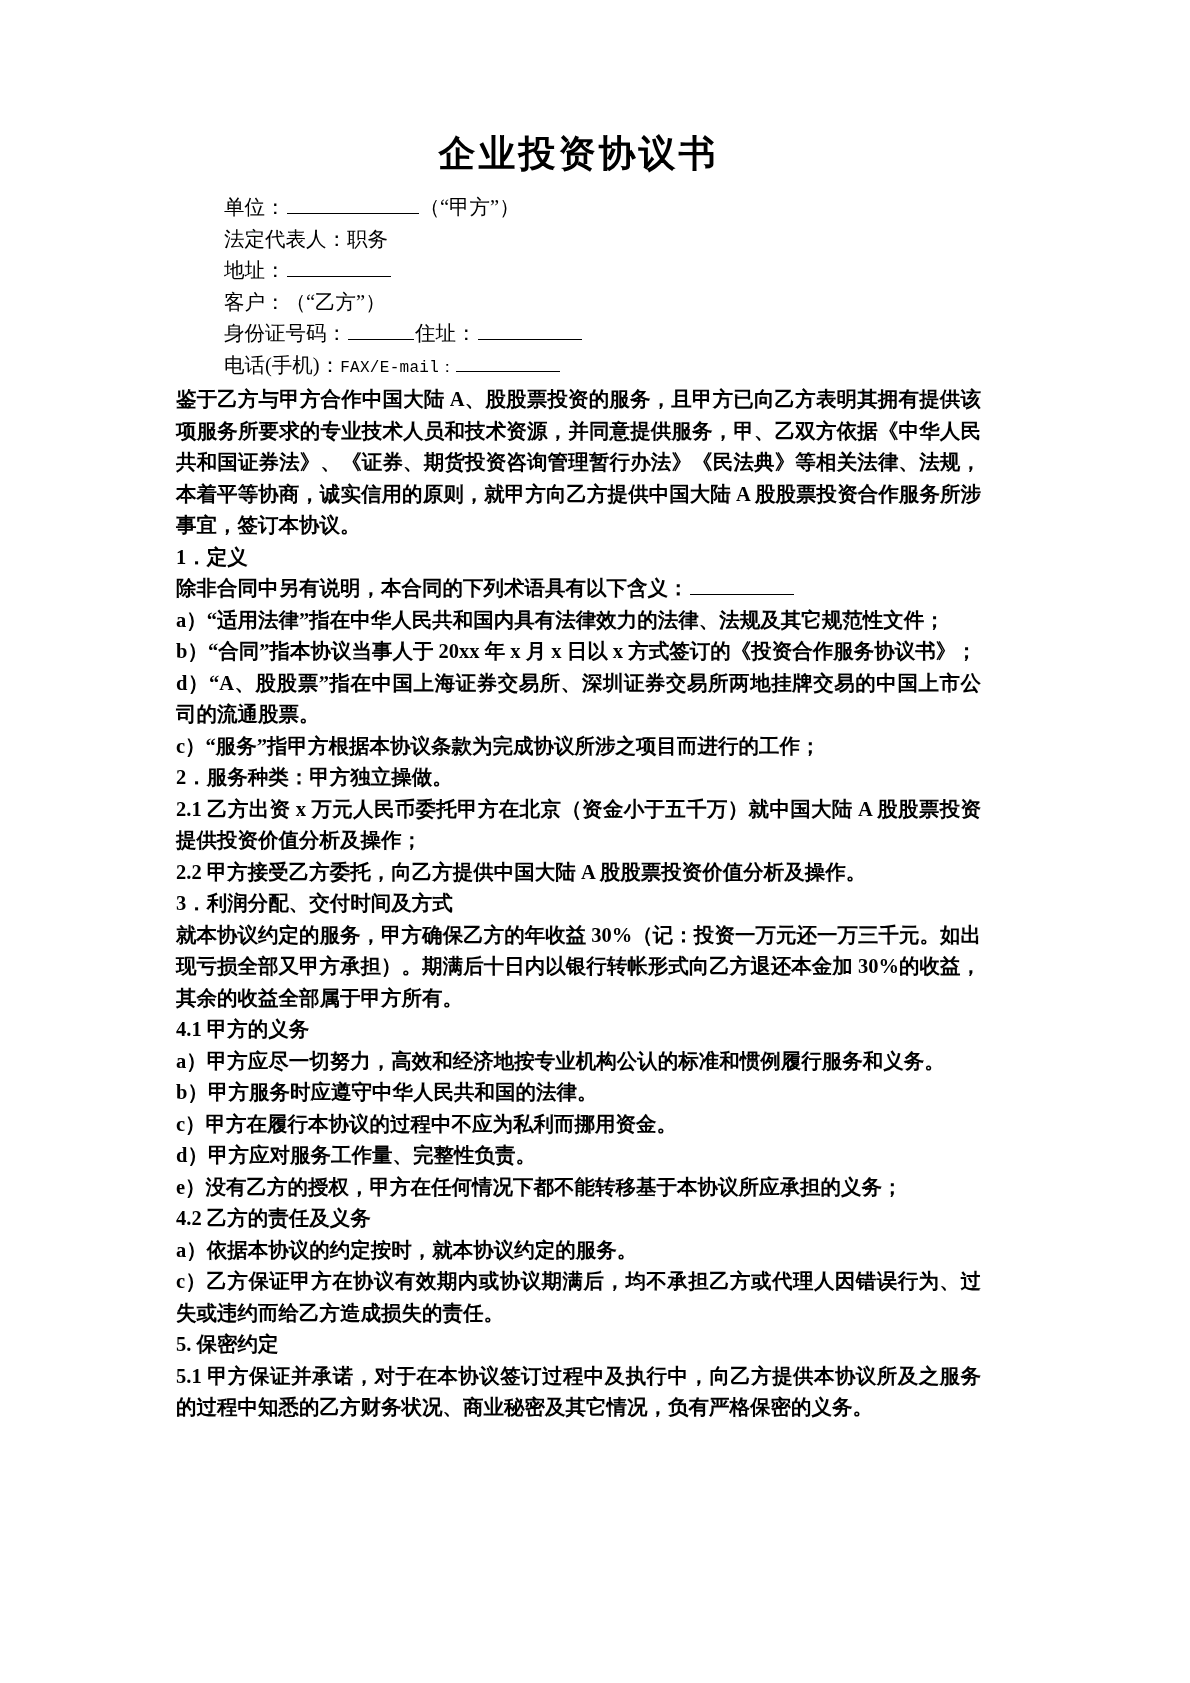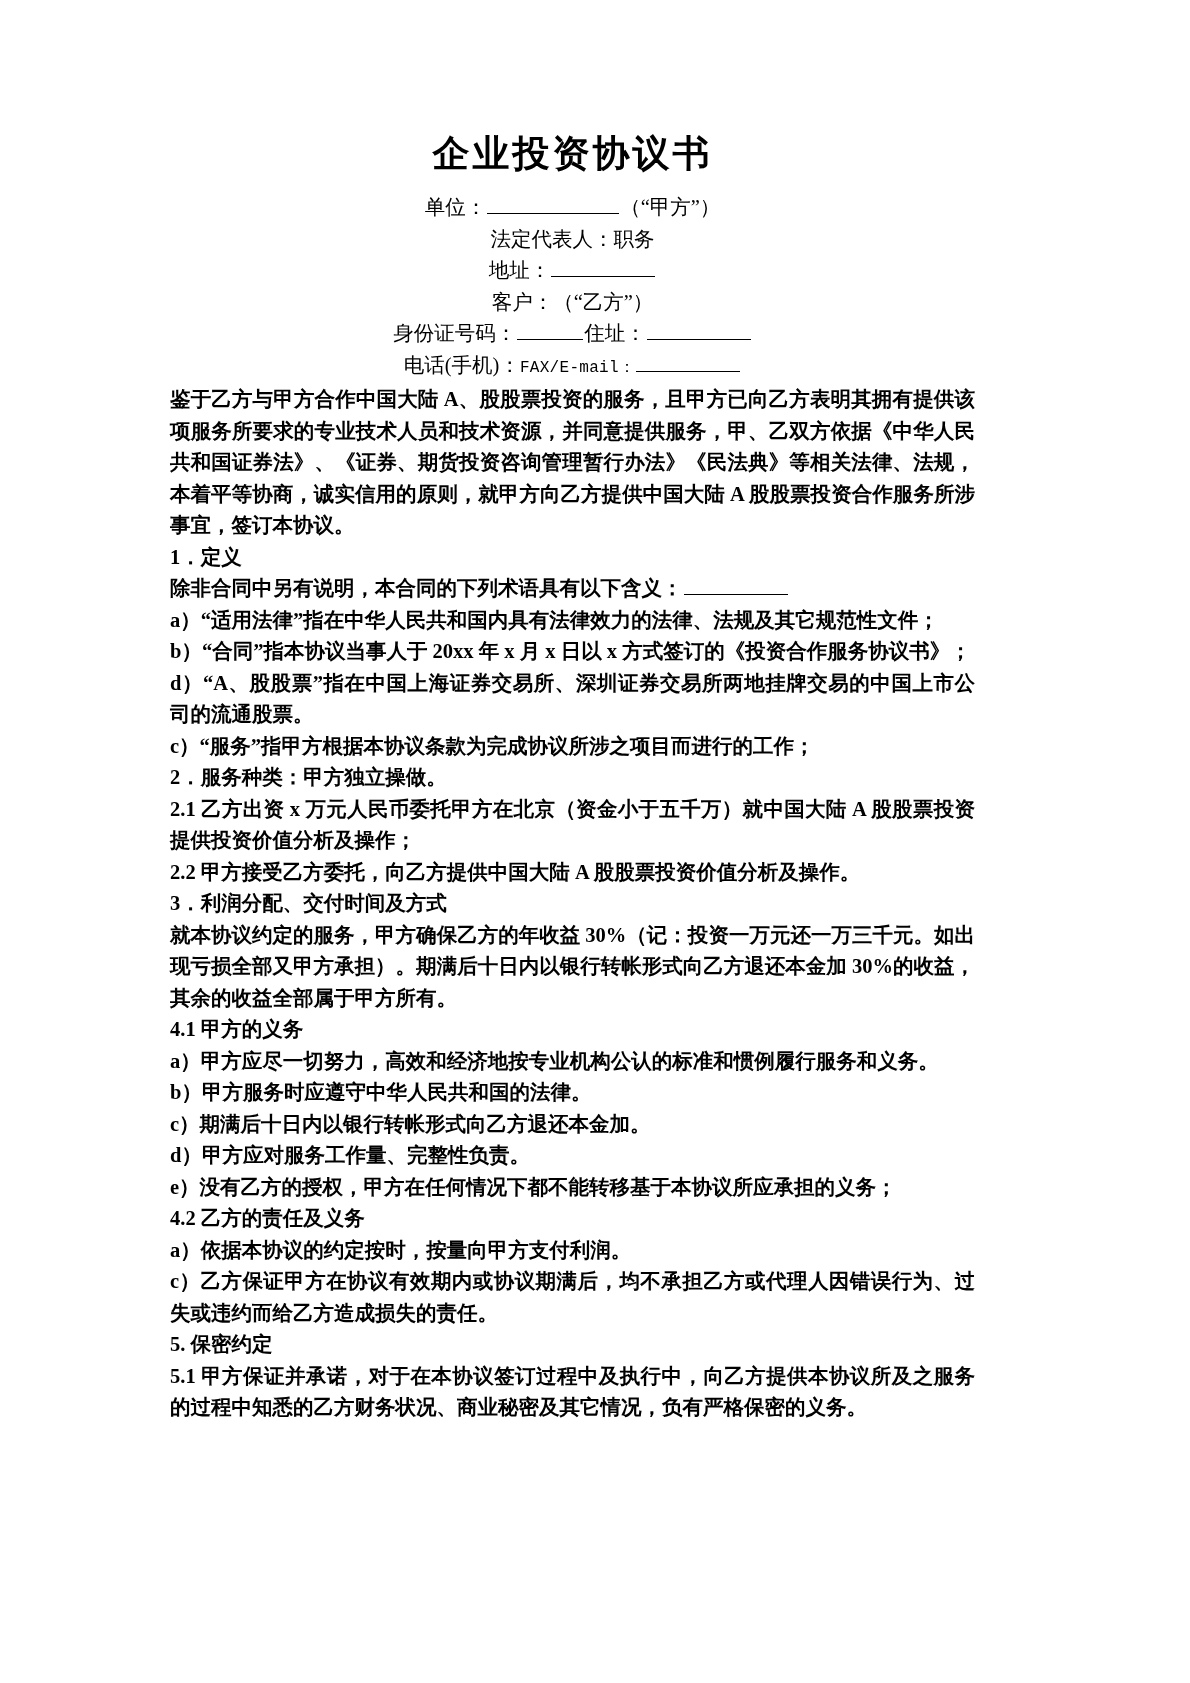--- a/index.html
+++ b/index.html
@@ -18,21 +18,21 @@
   .page {
     position: relative;
     width: 1190px;
     height: 1683px;
     background: #ffffff;
     box-sizing: border-box;
   }
 
   .doc-body {
     position: absolute;
-    left: 170px;
+    left: 176px;
     top: 130px;
     width: 805px;
   }
 
   .doc-title {
     font-size: 37px;
     font-weight: bold;
     text-align: center;
     letter-spacing: 3px;
     margin: 0 0 14px 0;
@@ -45,22 +45,23 @@
     font-size: 20.5px;
     line-height: 31.5px;
     margin: 0;
     text-align: justify;
     text-justify: inter-ideograph;
     word-break: break-all;
   }
 
   .field-line {
     white-space: nowrap;
-    text-align: center;
+    text-align: left;
     word-break: normal;
+    margin-left: 48px;
   }
 
   .para {
     text-indent: 0;
     font-weight: bold;
   }
 
   
   .blank {
     display: inline-block;
@@ -113,24 +114,24 @@
     <p class="para">2．服务种类：甲方独立操做。</p>
     <p class="para">2.1 乙方出资 x 万元人民币委托甲方在北京（资金小于五千万）就中国大陆 A 股股票投资提供投资价值分析及操作；</p>
     <p class="para">2.2 甲方接受乙方委托，向乙方提供中国大陆 A 股股票投资价值分析及操作。</p>
 
     <p class="para">3．利润分配、交付时间及方式</p>
     <p class="para">就本协议约定的服务，甲方确保乙方的年收益 30%（记：投资一万元还一万三千元。如出现亏损全部又甲方承担）。期满后十日内以银行转帐形式向乙方退还本金加 30%的收益，其余的收益全部属于甲方所有。</p>
 
     <p class="para">4.1 甲方的义务</p>
     <p class="para">a）甲方应尽一切努力，高效和经济地按专业机构公认的标准和惯例履行服务和义务。</p>
     <p class="para">b）甲方服务时应遵守中华人民共和国的法律。</p>
-    <p class="para">c）期满后十日内以银行转帐形式向乙方退还本金加。</p>
+    <p class="para">c）甲方在履行本协议的过程中不应为私利而挪用资金。</p>
     <p class="para">d）甲方应对服务工作量、完整性负责。</p>
     <p class="para">e）没有乙方的授权，甲方在任何情况下都不能转移基于本协议所应承担的义务；</p>
     <p class="para">4.2 乙方的责任及义务</p>
-    <p class="para">a）依据本协议的约定按时，按量向甲方支付利润。</p>
+    <p class="para">a）依据本协议的约定按时，就本协议约定的服务。</p>
     <p class="para">c）乙方保证甲方在协议有效期内或协议期满后，均不承担乙方或代理人因错误行为、过失或违约而给乙方造成损失的责任。</p>
 
     <p class="para">5. 保密约定</p>
     <p class="para">5.1 甲方保证并承诺，对于在本协议签订过程中及执行中，向乙方提供本协议所及之服务的过程中知悉的乙方财务状况、商业秘密及其它情况，负有严格保密的义务。</p>
 
   </div>
 </div>
 
 </body></html>

